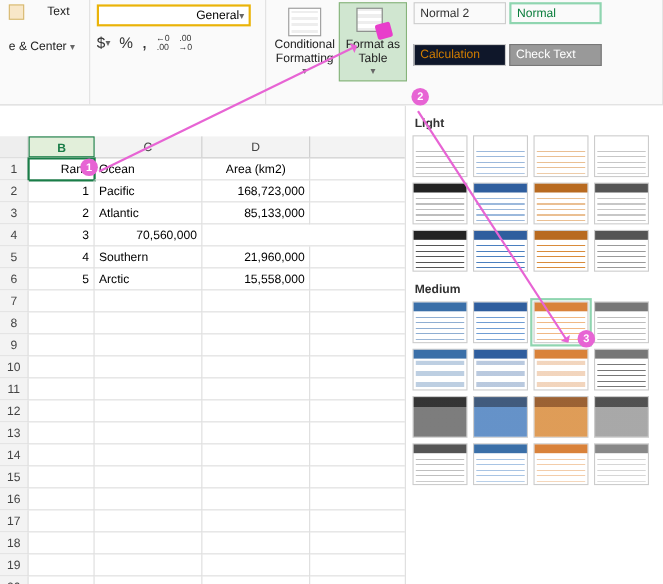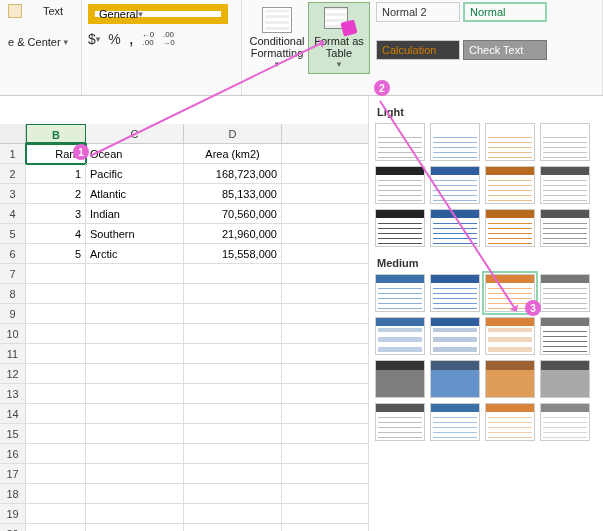--- a/index.html
+++ b/index.html
@@ -9,41 +9,41 @@
   .ribbon { height: 96px; border-bottom: 1px solid #ccc; background: #fafafa; display: flex; }
   .ribbon-group { border-right: 1px solid #e0e0e0; padding: 2px 6px; display: flex; flex-direction: column; position: relative; }
   .ribbon-group-label { position: absolute; bottom: 2px; left: 0; right: 0; text-align: center; font-size: 10px; color: #555; }
   
   .alignment-group { width: 82px; }
   .wrap-text { margin-top: 2px; margin-left: 2px; font-size: 11px; color: #222; display: flex; align-items: center; gap: 21px; }
   .wrap-text .ic { width: 14px; height: 14px; background: #f8e7c8; border: 1px solid #d6b970; display: inline-block; }
   .merge-center { margin-top: 18px; margin-left: 2px; font-size: 11px; color: #222; display: flex; align-items: center; gap: 3px; }
   
   .number-group { width: 160px; }
-  .num-combo { width: 140px; height: 20px; border: 7px solid #eab308; background: #fff; margin: 2px 0 4px 0; display: flex; align-items: center; padding: 0 4px; justify-content: flex-start; font-size: 11px; }
+  .num-combo { width: 140px; height: 20px; border: 2px solid #eab308; background: #fff; margin: 2px 0 4px 0; display: flex; align-items: center; padding: 0 4px; justify-content: flex-end; font-size: 11px; }
   .num-btns { display: flex; gap: 8px; align-items: center; color: #333; font-size: 14px; }
   .num-btns span { display: inline-flex; align-items: center; }
   
   .styles-group { flex: 1; display: flex; padding: 2px 4px 14px 4px; }
   .big-btn { width: 62px; height: 72px; display: flex; flex-direction: column; align-items: center; justify-content: flex-start; padding-top: 4px; cursor: pointer; border: 1px solid transparent; }
   .big-btn.active { background: #d0e6d0; border: 1px solid #86b37a; }
   .big-btn .bic { width: 30px; height: 26px; margin-bottom: 2px; }
   .big-btn .blab { text-align: center; font-size: 11px; line-height: 12px; color: #222; }
   
   .cf-icon { background: linear-gradient(#fff 50%, #fff 50%); border: 1px solid #999; position: relative; }
   .cf-icon::before { content:""; position:absolute; left:2px; top:2px; right:2px; bottom:2px; background: repeating-linear-gradient(0deg,#eee 0 3px,#fff 3px 6px); }
   .fat-icon { position: relative; }
   .fat-icon::before { content:""; position:absolute; left:0; top:0; width:22px; height:20px; border:1px solid #888; background: repeating-linear-gradient(0deg,#eee 0 3px,#fff 3px 6px);}
   .fat-icon::after { content:""; position:absolute; right:-2px; bottom:-2px; width:14px; height:14px; background:#e83ecb; border-radius:2px; transform:rotate(-15deg);}
   
   .style-cells { display: flex; flex-wrap: wrap; gap: 3px; width: 180px; padding-left: 6px; }
   .style-cell { width: 84px; height: 20px; border: 1px solid #ccc; display: flex; align-items: center; padding: 0 5px; font-size: 11px; }
   .style-cell.normal2 { color: #333; text-align: center; }
   .style-cell.normal { color: #0a7d3c; border: 2px solid #8fd5b0; }
-  .style-cell.calc { color: #d17d00; background: #404040; }
+  .style-cell.calc { color: #d17d00; background: #0f172a; }
   .style-cell.check { color: #fff; background: #999; border-color: #777; }
   
   
   .fbar { height: 28px; background: #fff; }
   
   
   .sheet { position: relative; }
   .colheads { display: flex; height: 20px; background: #f3f3f3; border-bottom: 1px solid #ccc; }
   .colheads .ch { border-right: 1px solid #ccc; text-align: center; line-height: 20px; font-size: 11px; color: #444; }
   .ch.rowhead { width: 26px; background: #eee; }
@@ -168,21 +168,20 @@
       <div class="row">
         <div class="cell rowhead">3</div>
         <div class="cell B">2</div>
         <div class="cell C">Atlantic</div>
         <div class="cell D">85,133,000</div>
         <div class="cell rest"></div>
       </div>
       <div class="row">
         <div class="cell rowhead">4</div>
         <div class="cell B">3</div>
-        <div class="cell C">Indian</div>
         <div class="cell D">70,560,000</div>
         <div class="cell rest"></div>
       </div>
       <div class="row">
         <div class="cell rowhead">5</div>
         <div class="cell B">4</div>
         <div class="cell C">Southern</div>
         <div class="cell D">21,960,000</div>
         <div class="cell rest"></div>
       </div>

